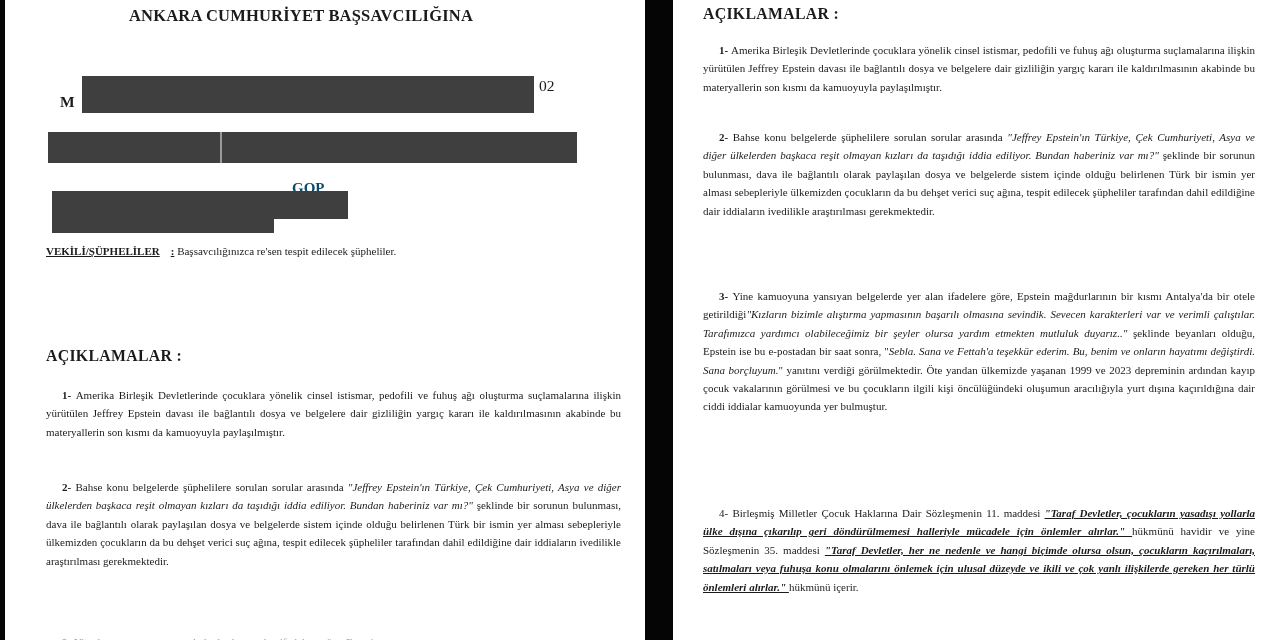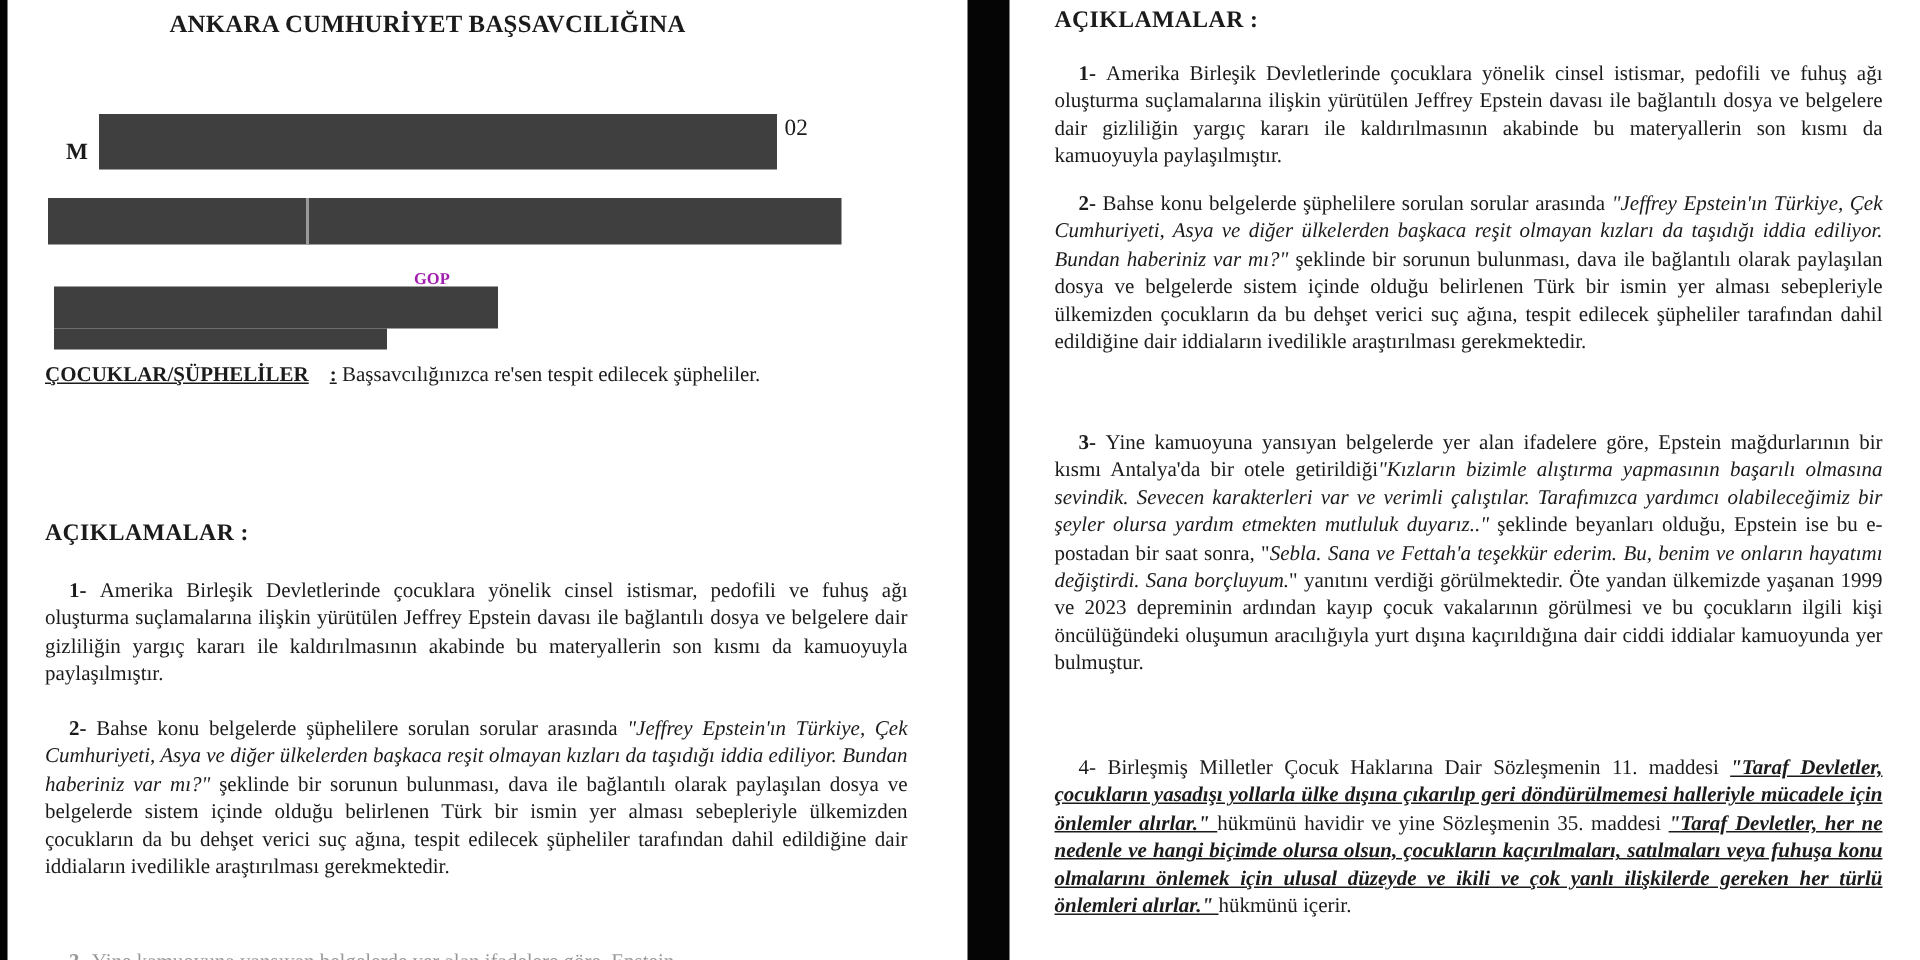--- a/index.html
+++ b/index.html
@@ -8,58 +8,58 @@
   html,body{margin:0;padding:0;}
   body{width:1280px;height:640px;overflow:hidden;background:var(--page);
        font-family:"Liberation Serif","DejaVu Serif",serif;color:var(--text);}
   .canvas{position:relative;width:1280px;height:640px;background:var(--page);}
   .abs{position:absolute;}
   .edge{left:0;top:0;width:5px;height:640px;background:var(--gutter);}
   .gutter{left:645px;top:0;width:28px;height:640px;background:var(--gutter);}
   .title{left:20px;top:6px;width:530px;text-align:center;font-weight:bold;
          font-size:16.5px;letter-spacing:.2px;}
   .line{font-size:15.6px;line-height:18.4px;}
-  .block{font-size:14px;line-height:18.4px;text-align:justify;}
+  .block{font-size:11px;line-height:18.4px;text-align:justify;}
   .indent{text-indent:16px;}
   .run-b{font-weight:bold;}
   .run-i{font-style:italic;}
   .run-u{text-decoration:underline;}
   .heading{font-size:15.8px;font-weight:bold;letter-spacing:.3px;}
   .redaction{background:var(--redaction);}
   .seam{background:var(--seam);}
   .bold{font-weight:bold;}
   .overflow-char{font-size:15.5px;}
   .partial{overflow:hidden;opacity:.45;}
-  .gop{font-weight:bold;font-size:11px;color:#a21caf;}
+  .gop{font-weight:bold;font-size:15px;color:#0c4a6e;}
 </style>
 </head>
 <body>
 
 <div class="canvas">
 
   <div class="abs edge"></div>
 
-  <div class="abs" style="left:0;top:0;width:645px;height:560px;">
+  <div class="abs" style="left:16px;top:0;width:645px;height:560px;">
     <div class="abs title">ANKARA CUMHURİYET BAŞSAVCILIĞINA</div>
 
 
     <div class="abs redaction" style="left:66px;top:76px;width:452px;height:37px;"></div>
     <div class="abs overflow-char" style="left:523px;top:77px;">02</div>
     <div class="abs overflow-char bold" style="left:44px;top:93px;">M</div>
 
 
     <div class="abs redaction" style="left:32px;top:132px;width:529px;height:31px;">
       <div class="abs seam" style="left:172px;top:0;width:2px;height:31px;"></div>
     </div>
 
     <div class="abs gop" style="left:276px;top:180px;">GOP</div>
     <div class="abs redaction" style="left:36px;top:191px;width:296px;height:28px;"></div>
     <div class="abs redaction" style="left:36px;top:219px;width:222px;height:14px;"></div>
 
-    <div class="abs block" style="left:30px;top:242px;width:575px;"><span class="run-b run-u">ÇOCUKLAR/ŞÜPHELİLER</span><span>&nbsp;&nbsp;&nbsp;&nbsp;</span><span class="run-b run-u">:</span><span> Başsavcılığınızca re'sen tespit edilecek şüpheliler.</span></div>
+    <div class="abs block" style="left:30px;top:242px;width:575px;"><span class="run-b run-u">VEKİLİ/ŞÜPHELİLER</span><span>&nbsp;&nbsp;&nbsp;&nbsp;</span><span class="run-b run-u">:</span><span> Başsavcılığınızca re'sen tespit edilecek şüpheliler.</span></div>
 
 
     <div class="abs heading" style="left:30px;top:347px;">AÇIKLAMALAR :</div>
 
     <div class="abs block indent" style="left:30px;top:386px;width:575px;"><span class="run-b">1- </span><span>Amerika Birleşik Devletlerinde çocuklara yönelik cinsel istismar, pedofili ve fuhuş ağı oluşturma suçlamalarına ilişkin yürütülen Jeffrey Epstein davası ile bağlantılı dosya ve belgelere dair gizliliğin yargıç kararı ile kaldırılmasının akabinde bu materyallerin son kısmı da kamuoyuyla paylaşılmıştır.</span></div>
 
     <div class="abs block indent" style="left:30px;top:478px;width:575px;"><span class="run-b">2- </span><span>Bahse konu belgelerde şüphelilere sorulan sorular arasında </span><span class="run-i">"Jeffrey Epstein'ın Türkiye, Çek Cumhuriyeti, Asya ve diğer ülkelerden başkaca reşit olmayan kızları da taşıdığı iddia ediliyor. Bundan haberiniz var mı?" </span><span>şeklinde bir sorunun bulunması, dava ile bağlantılı olarak paylaşılan dosya ve belgelerde sistem içinde olduğu belirlenen Türk bir ismin yer alması sebepleriyle ülkemizden çocukların da bu dehşet verici suç ağına, tespit edilecek şüpheliler tarafından dahil edildiğine dair iddiaların ivedilikle araştırılması gerekmektedir.</span></div>
 
     <div class="abs block indent partial" style="left:30px;top:633px;width:575px;height:7px;"><span class="run-b">3- </span><span>Yine kamuoyuna yansıyan belgelerde yer alan ifadelere göre, Epstein</span></div>
   </div>

